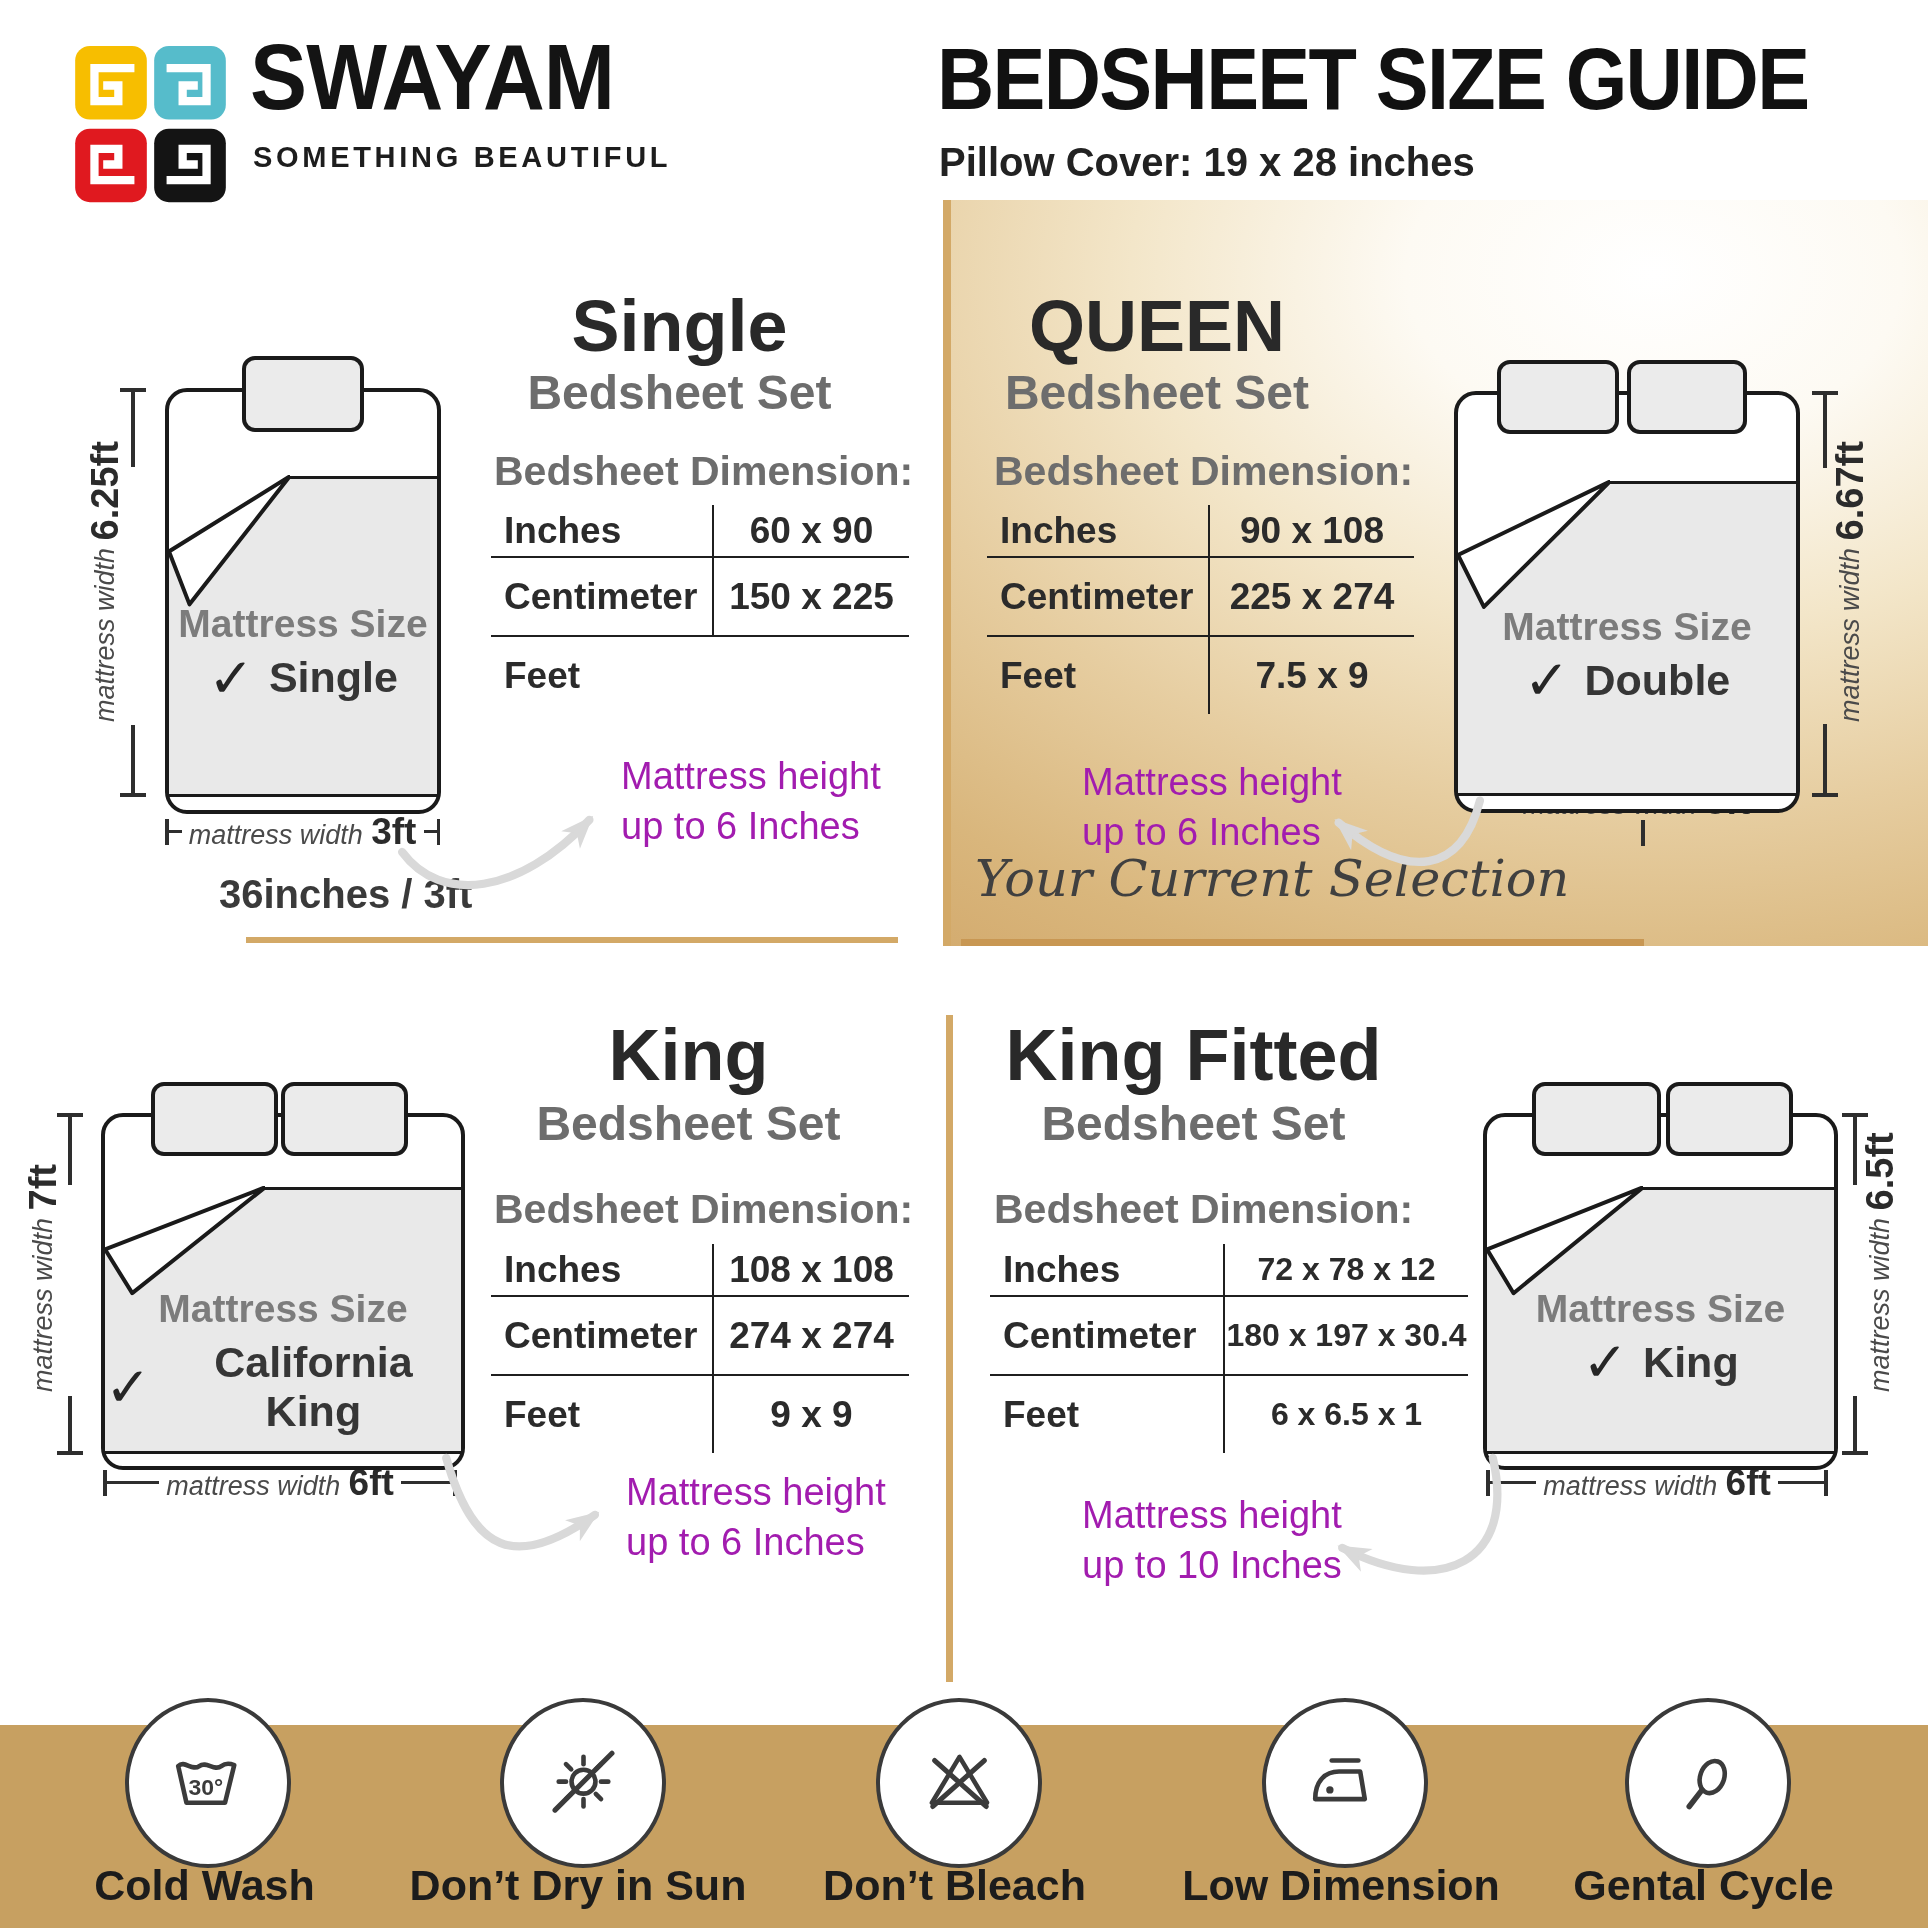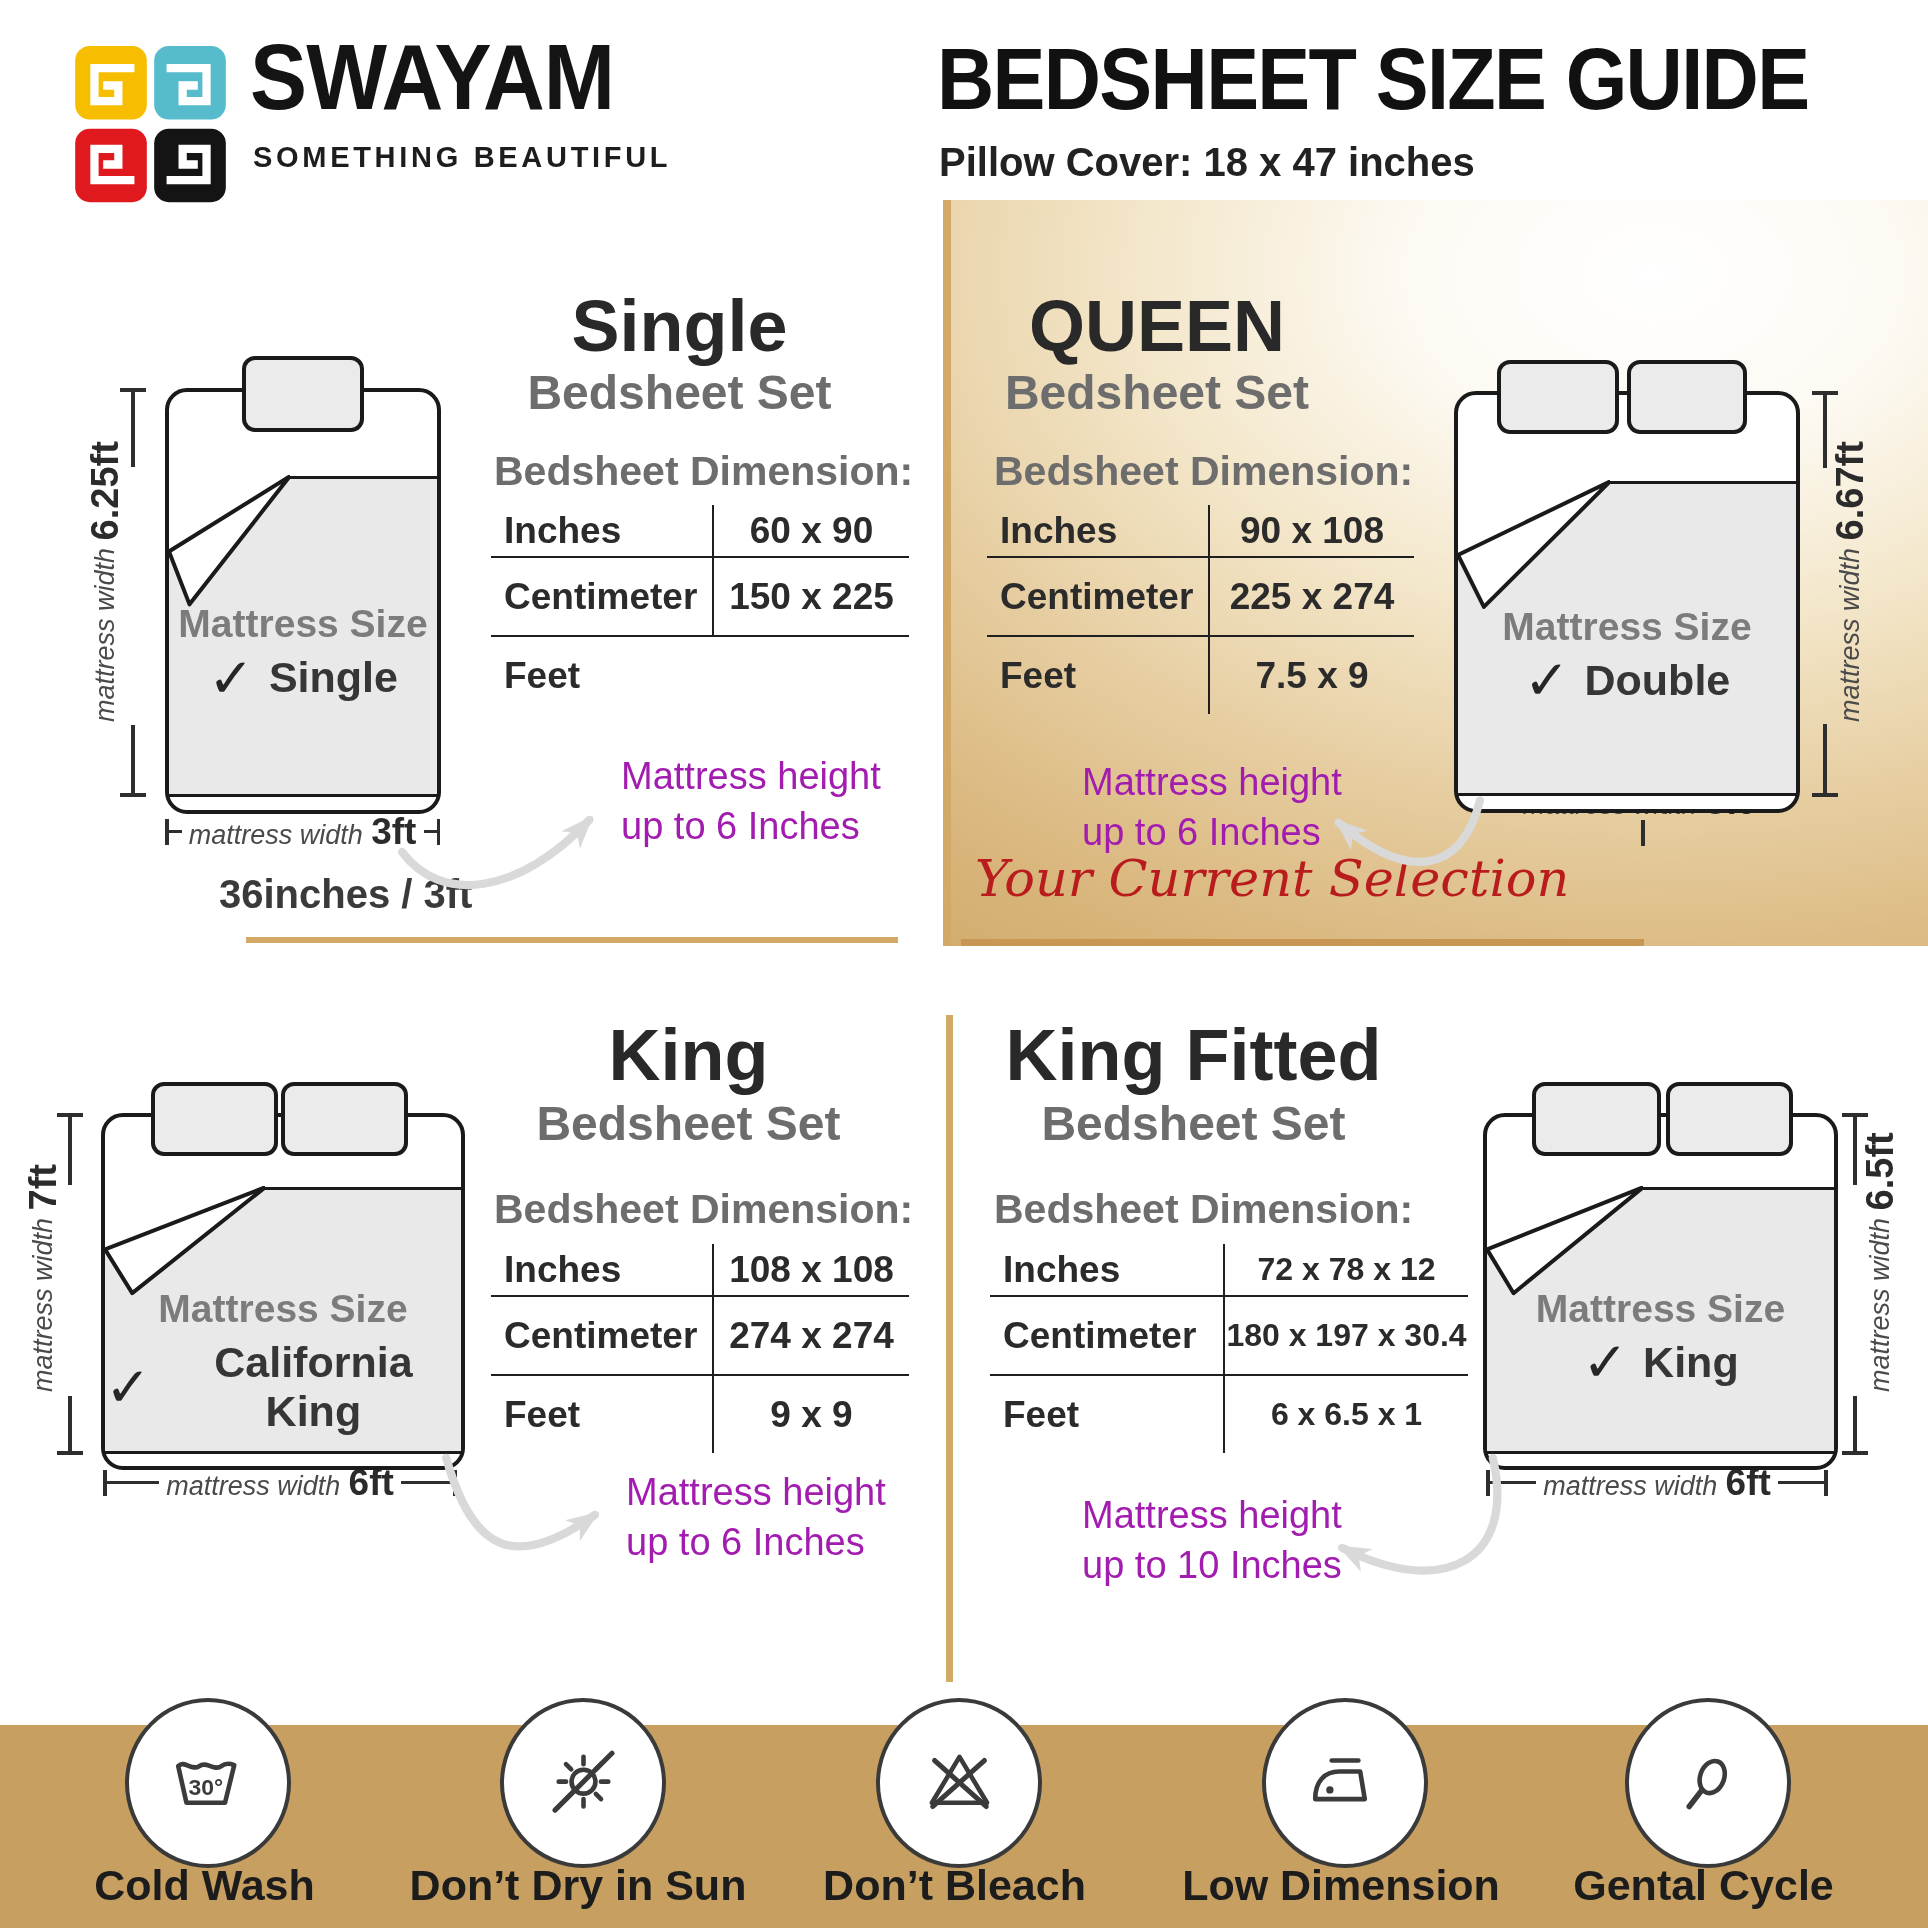--- a/index.html
+++ b/index.html
@@ -59,21 +59,21 @@
   .hdim .line{flex:1;height:3.7px;background:#2e2e2e;position:relative;min-width:16.5px;}
   .hdim .line.l::before{content:"";position:absolute;left:0;top:-11px;width:3.7px;height:26px;background:#2e2e2e;}
   .hdim .line.r::after{content:"";position:absolute;right:0;top:-11px;width:3.7px;height:26px;background:#2e2e2e;}
   .hdim .hlabel{white-space:nowrap;}
   .hdim .hlabel i{font-size:27px;font-style:italic;color:#4a4a4a;}
   .hdim .hlabel b{font-size:37px;font-weight:800;color:#2b2b2b;margin-left:8.3px;}
 
   .hnote{position:absolute;font-size:38px;color:#a21caf;line-height:1.32;}
   .altsize{position:absolute;font-size:40px;font-weight:700;color:#3a3a3a;white-space:nowrap;}
   .selection{position:absolute;font-family:"DejaVu Serif","Liberation Serif",serif;
-             font-style:italic;font-size:51px;color:#b91c1c;white-space:nowrap;}
+             font-style:italic;font-size:51px;color:#404040;white-space:nowrap;}
 
   
   .gold-vline{position:absolute;background:#d3a967;z-index:2;}
   .gold-hline{position:absolute;background:#d3a967;z-index:2;}
   .queen-panel{position:absolute;left:946px;top:200px;width:983px;height:746px;
     background:radial-gradient(140% 125% at 72% 10%,#ffffff 0%,#fdfaf3 18%,#f3e6c9 38%,#e6cda0 58%,#d9b67c 78%,#d0a567 96%);}
   .queen-strip{position:absolute;left:961px;top:939px;width:683px;height:7.3px;background:#c89753;z-index:2;}
 
   
   .carebar{position:absolute;left:0;top:1725px;width:1928px;height:204px;background:#c7a061;}
@@ -97,21 +97,21 @@
       <path d="M104,24 H143 V60 H117 V43 H129" fill="none"></path>
       <rect x="0" y="90" width="78" height="80" rx="16" fill="#E0191F" stroke="none"></rect>
       <path d="M60,146 H21 V112 H47 V129 H35" fill="none"></path>
       <rect x="86" y="90" width="78" height="80" rx="16" fill="#141414" stroke="none"></rect>
       <path d="M104,146 H143 V112 H117 V129 H129" fill="none"></path>
     </g>
   </svg>
   <div class="abs brandname" style="left:250px;top:31px;">SWAYAM</div>
   <div class="abs tagline" style="left:253px;top:141px;">SOMETHING BEAUTIFUL</div>
   <div class="abs pagetitle" style="left:937px;top:35px;">BEDSHEET SIZE GUIDE</div>
-  <div class="abs pagesub" style="left:939px;top:140px;">Pillow Cover: 18 x 47 inches</div>
+  <div class="abs pagesub" style="left:939px;top:140px;">Pillow Cover: 19 x 28 inches</div>
 
   <div class="queen-panel"></div>
   <div class="queen-strip"></div>
   <div class="gold-vline" style="left:943px;top:200px;width:8.3px;height:746px;"></div>
   <div class="gold-hline" style="left:246px;top:937px;width:652px;height:5.5px;"></div>
   <div class="gold-vline" style="left:946px;top:1015px;width:7.3px;height:667px;"></div>
 
   <div class="abs ctr sec-name" style="left:459px;top:290px;width:441px;">Single</div>
   <div class="abs ctr sec-sub" style="left:459px;top:369px;width:441px;">Bedsheet Set</div>
   <div class="abs dim-head" style="left:494px;top:448px;">Bedsheet Dimension:</div>

